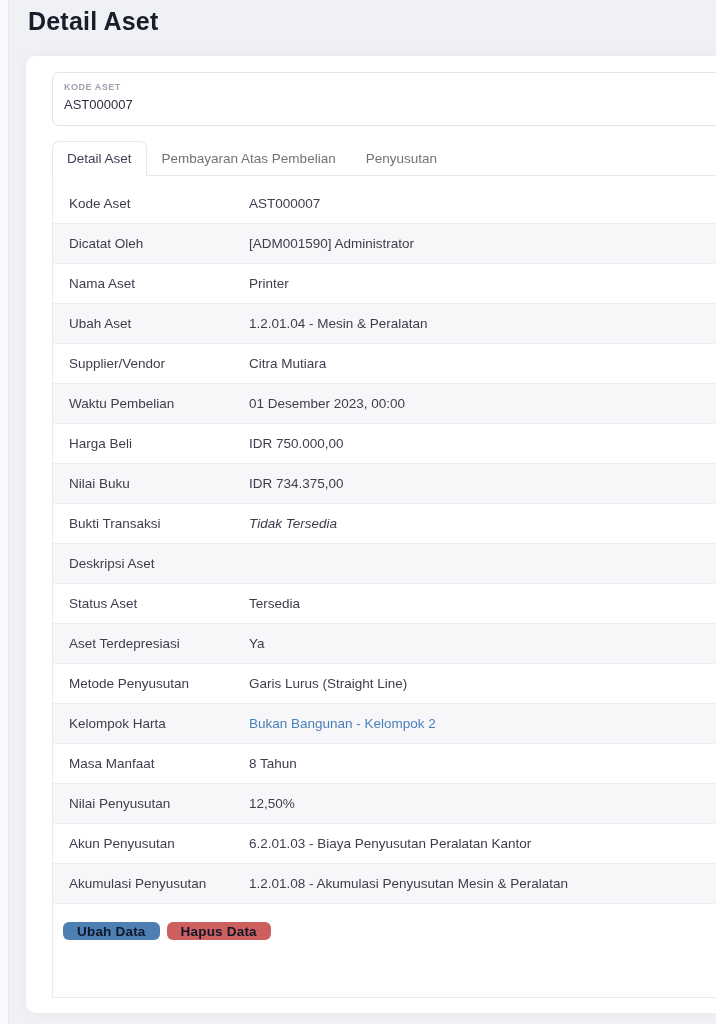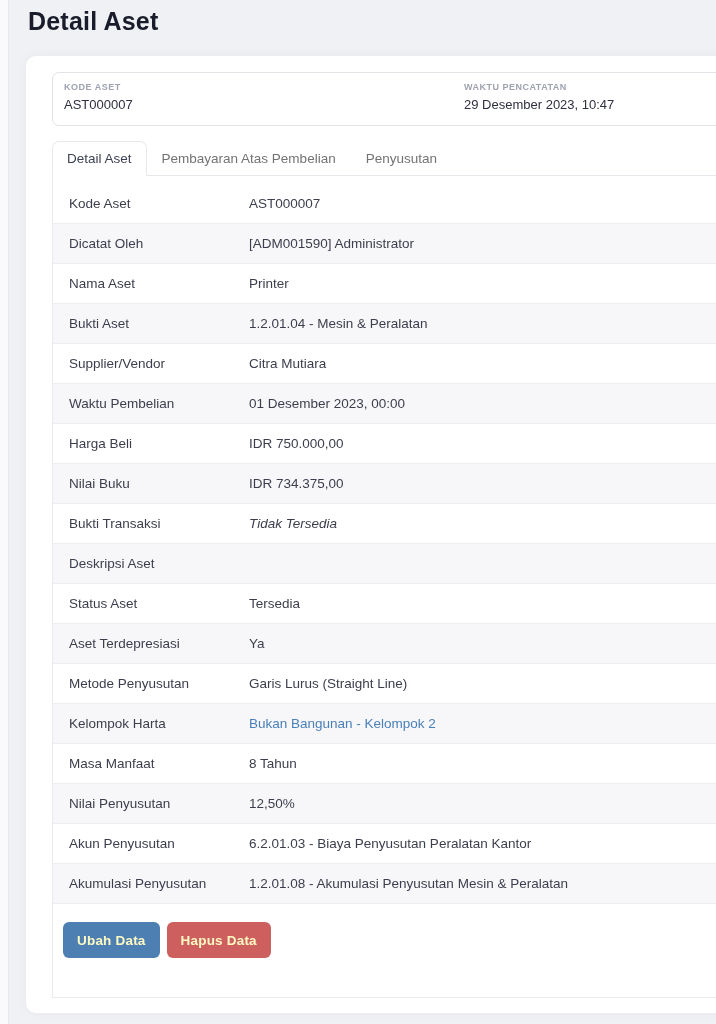--- a/index.html
+++ b/index.html
@@ -69,46 +69,42 @@
   .trow.striped { background:#f7f7f9; }
   .tlabel { width:180px; flex:none; }
   .tvalue { flex:1; }
   .tvalue.italic { font-style:italic; }
   .tvalue.link { color:#4a80ba; cursor:pointer; }
   
   .actions { padding:18px 10px 8px 10px; }
   .actions-row { display:flex; }
   .actions-row + .actions-row { margin-top:7px; }
   .btn {
-    height:36px; padding:0 14px; margin-right:7px;
+    height:18px; padding:0 14px; margin-right:7px;
     border:none; border-radius:6px;
     font-family:"Liberation Sans", sans-serif;
     font-size:13.5px; font-weight:600; letter-spacing:.2px;
-    color:#fef9c3; cursor:pointer; white-space:nowrap;
+    color:#0f172a; cursor:pointer; white-space:nowrap;
   }
   .btn.blue { background:#4d7fb2; }
   .btn.red  { background:#cd5f5f; }
 </style>
 </head>
 <body>
 
 <div class="left-gutter"></div>
 
 <h1 class="page-title">Detail Aset</h1>
 
 <div class="card">
 
   <div class="info-box">
     <div class="info-col1">
       <div class="info-label">KODE ASET</div>
       <div class="info-value">AST000007</div>
-    </div>
-    <div class="info-col2">
-      <div class="info-label">WAKTU PENCATATAN</div>
-      <div class="info-value">29 Desember 2023, 10:47</div>
     </div>
   </div>
 
   <div class="tabs">
       <div class="tab active"><span>Detail Aset</span></div>
       <div class="tab"><span>Pembayaran Atas Pembelian</span></div>
       <div class="tab"><span>Penyusutan</span></div>
     </div>
 
   <div class="tab-content">
@@ -119,21 +115,21 @@
   </div>
         <div class="trow striped">
     <div class="tlabel">Dicatat Oleh</div>
     <div class="tvalue">[ADM001590] Administrator</div>
   </div>
         <div class="trow">
     <div class="tlabel">Nama Aset</div>
     <div class="tvalue">Printer</div>
   </div>
         <div class="trow striped">
-    <div class="tlabel">Bukti Aset</div>
+    <div class="tlabel">Ubah Aset</div>
     <div class="tvalue">1.2.01.04 - Mesin &amp; Peralatan</div>
   </div>
         <div class="trow">
     <div class="tlabel">Supplier/Vendor</div>
     <div class="tvalue">Citra Mutiara</div>
   </div>
         <div class="trow striped">
     <div class="tlabel">Waktu Pembelian</div>
     <div class="tvalue">01 Desember 2023, 00:00</div>
   </div>

